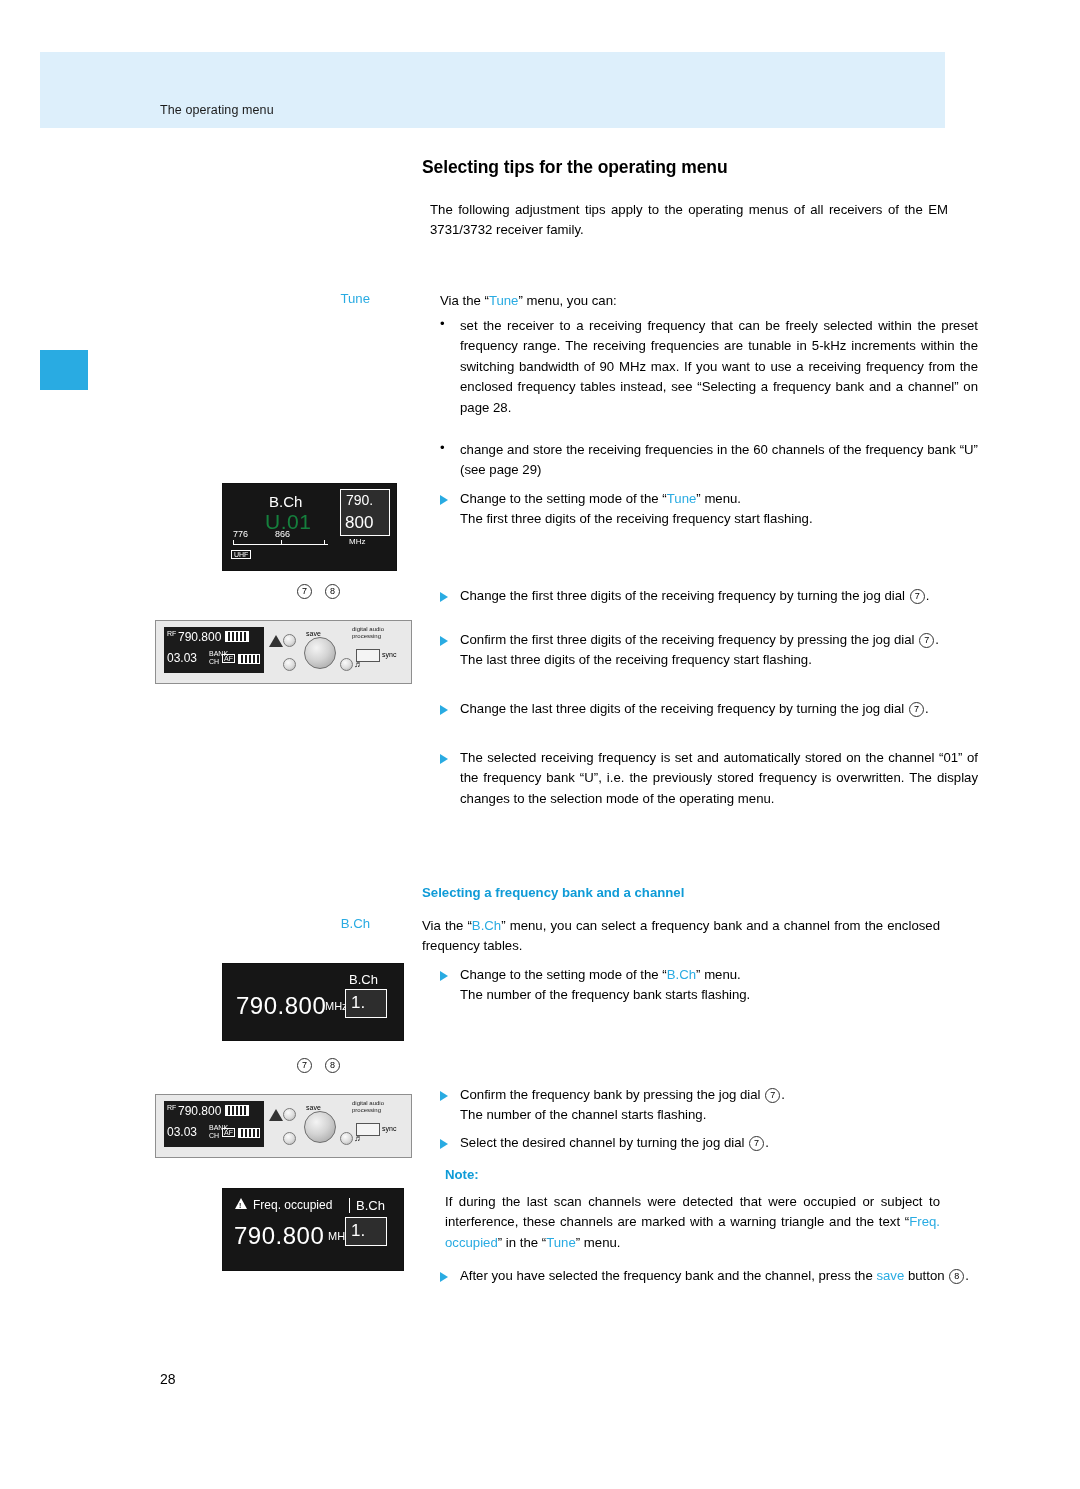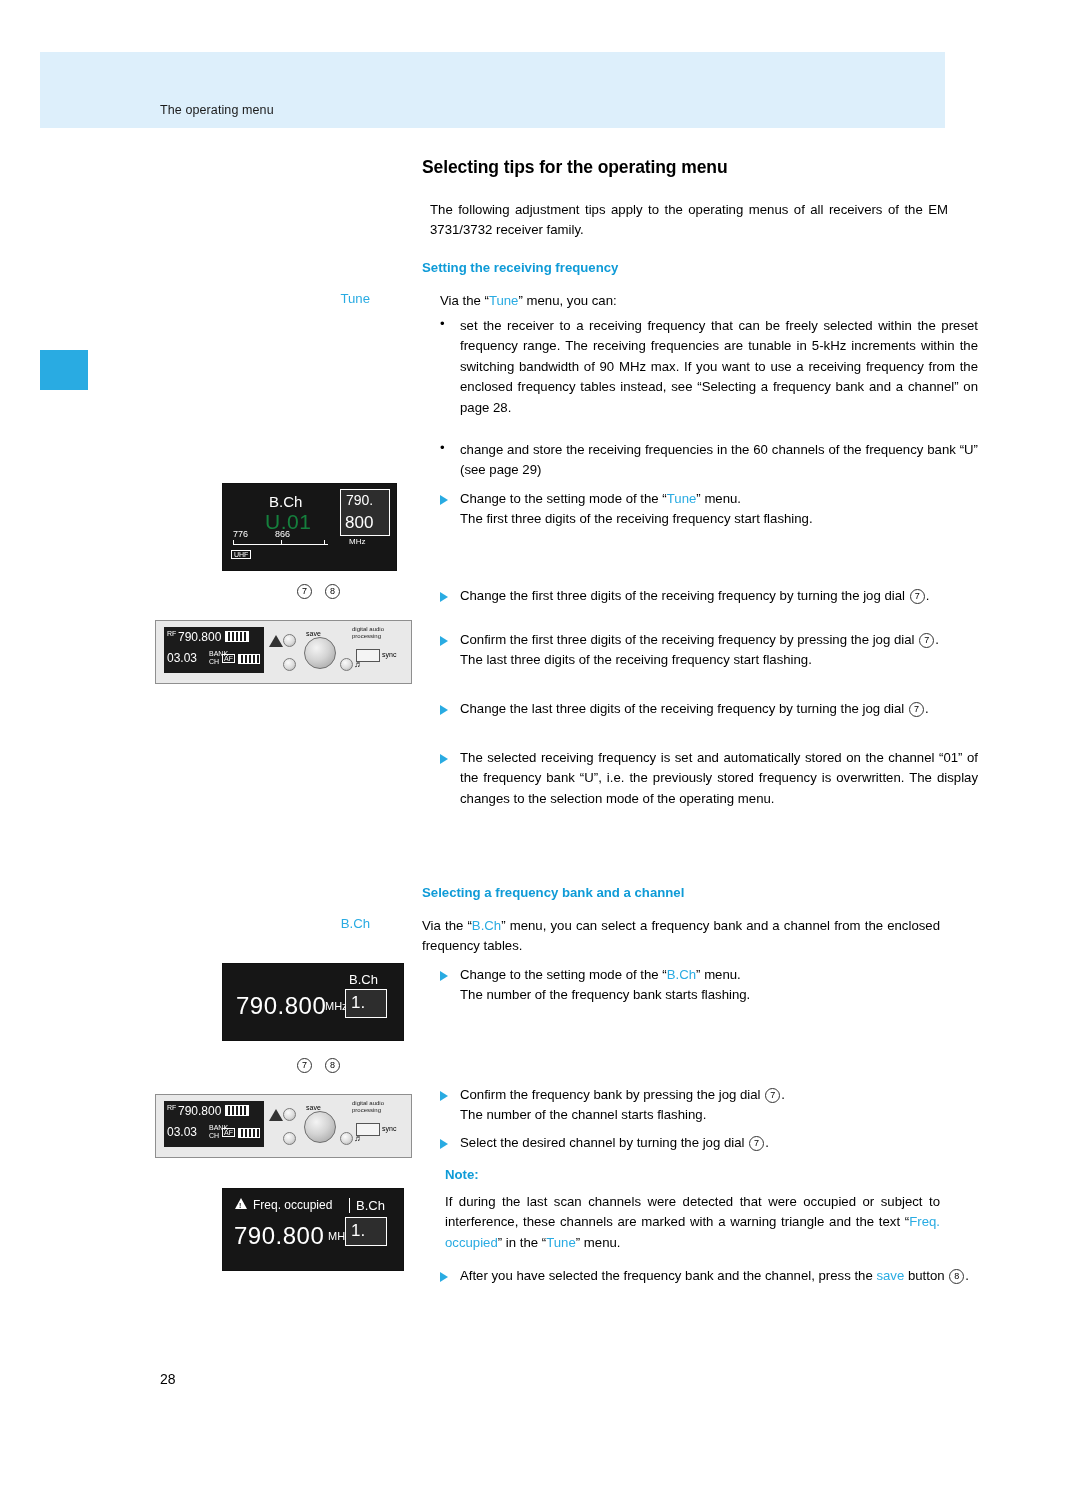--- a/index.html
+++ b/index.html
@@ -157,23 +157,20 @@
   <div class="header-band"></div>
   <div class="header-text">The operating menu</div>
   <div class="side-tab"></div>
 
   <h1 class="title">Selecting tips for the operating menu</h1>
 
   <div style="position:absolute;left:430px;top:200px;width:518px;">
     <p class="body">The following adjustment tips apply to the operating menus of all receivers of the EM 3731/3732 receiver family.</p>
   </div>
 
-  <div style="position:absolute;left:422px;top:260px;width:518px;">
-    <p class="sub">Setting the receiving frequency</p>
-  </div>
 
   <div class="leftlabel" style="left:290px;top:291px;">Tune</div>
 
   <div style="position:absolute;left:440px;top:291px;width:518px;">
     <p class="body"><span>Via the “</span><span class="tealtext">Tune</span><span>” menu, you can:</span></p>
   </div>
 
   <div style="position:absolute;left:422px;top:316px;width:518px;" class="li">
     <span class="dot">•</span>
     <p class="body">set the receiver to a receiving frequency that can be freely selected within the preset frequency range. The receiving frequencies are tunable in 5-kHz increments within the switching bandwidth of 90 MHz max. If you want to use a receiving frequency from the enclosed frequency tables instead, see “Selecting a frequency bank and a channel” on page 28.</p>

